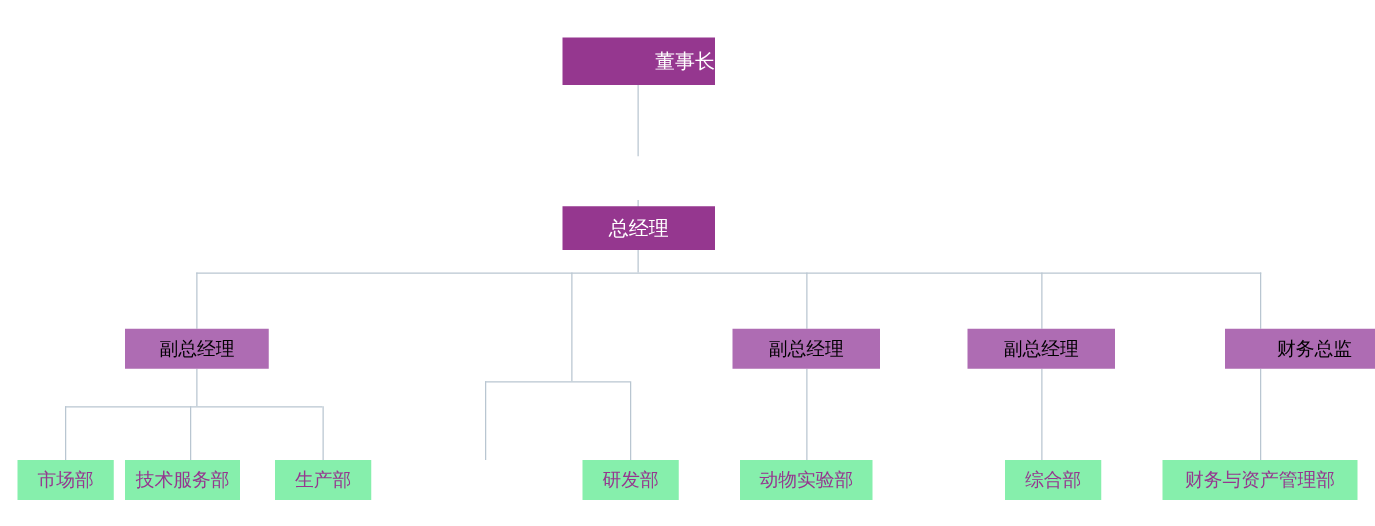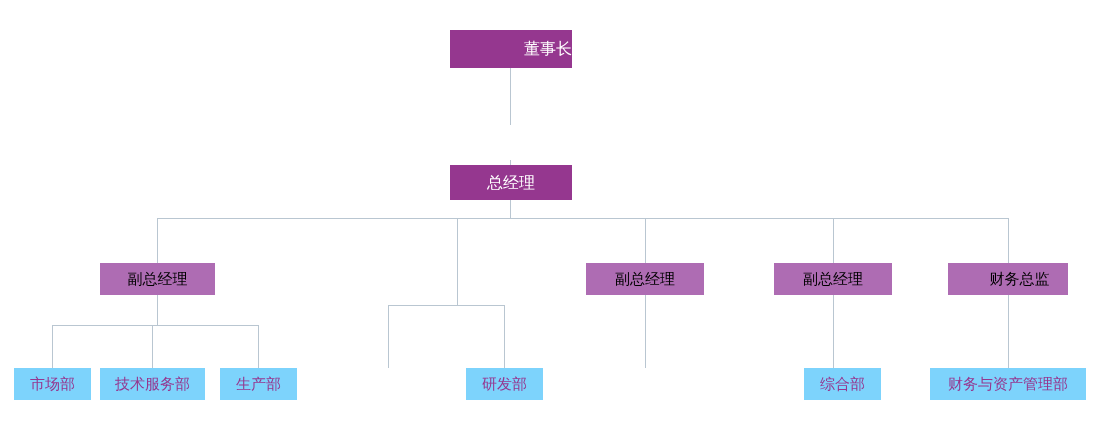--- a/index.html
+++ b/index.html
@@ -33,21 +33,21 @@
     font-size: 16px;
     height: 38px;
   }
   .node-vp {
     background: #ae6cb3;
     color: #000000;
     font-size: 15px;
     height: 32px;
   }
   .node-dept {
-    background: #7dd3fc;
+    background: #86efac;
     color: #95378f;
     font-size: 15px;
     height: 32px;
   }
   .conn {
     position: absolute;
     background: #b9c6d1;
     z-index: 1;
   }
   .conn-v { width: 1px; }
@@ -95,41 +95,44 @@
   </div>
 
   <div class="node node-vp" style="left:586px; top:263px; width:118px;">
     <span>副总经理</span>
   </div>
 
   <div class="node node-vp" style="left:774px; top:263px; width:118px;">
     <span>副总经理</span>
   </div>
 
-  <div class="node node-vp" style="left:948px; top:263px; width:120px;padding-left:23px;">
+  <div class="node node-vp" style="left:980px; top:263px; width:120px;padding-left:23px;">
     <span>财务总监</span>
   </div>
 
   <div class="node node-dept" style="left:14px; top:368px; width:77px;">
     <span>市场部</span>
   </div>
 
-  <div class="node node-dept" style="left:100px; top:368px; width:105px;align-items:center;">
+  <div class="node node-dept" style="left:100px; top:368px; width:92px;align-items:center;">
     <span>技术服务部</span>
   </div>
 
   <div class="node node-dept" style="left:220px; top:368px; width:77px;">
     <span>生产部</span>
   </div>
 
 
   <div class="node node-dept" style="left:466px; top:368px; width:77px;">
     <span>研发部</span>
   </div>
 
+  <div class="node node-dept" style="left:592px; top:368px; width:106px;">
+    <span>动物实验部</span>
+  </div>
 
   <div class="node node-dept" style="left:804px; top:368px; width:77px;">
     <span>综合部</span>
   </div>
 
   <div class="node node-dept" style="left:930px; top:368px; width:156px;">
     <span>财务与资产管理部</span>
   </div>
 
 </div>

